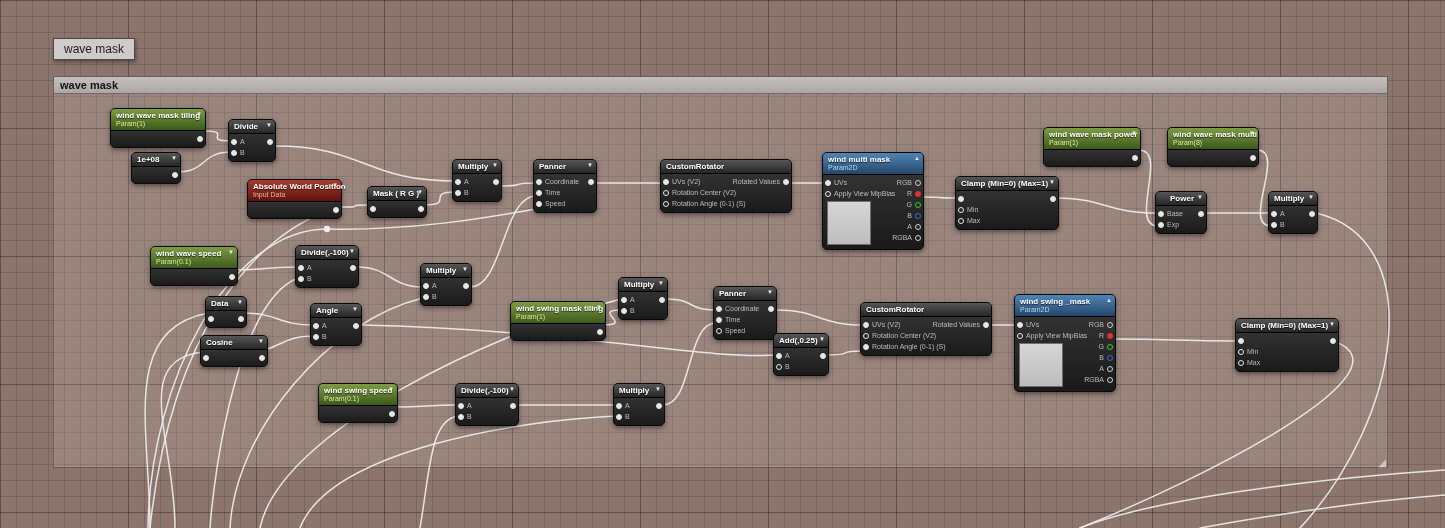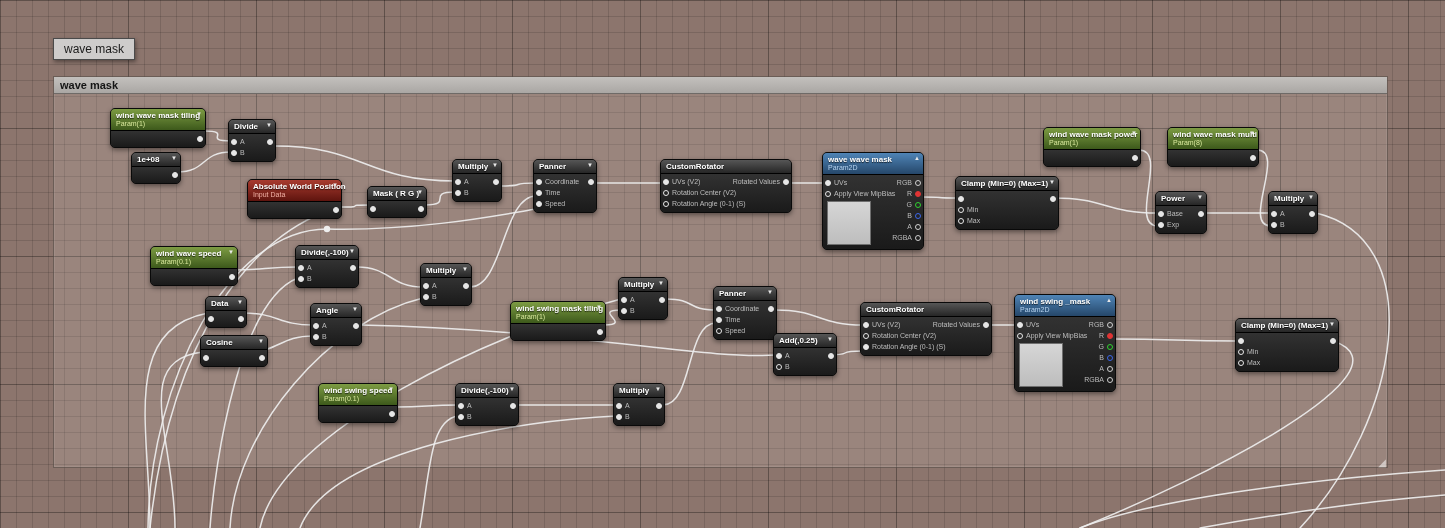--- a/index.html
+++ b/index.html
@@ -297,21 +297,21 @@
             <span class="pside left">
               <span class="pin" style="border-color: rgb(230, 230, 230);"></span>
               <span class="plabel">Rotation Angle (0-1) (S)</span>
             </span>
             <span class="pside right"></span>
           </div>
         </div>
       </div>
       <div class="node" style="left: 822px; top: 152px; width: 102px;">
         <div class="nhead hd-blue">
-          <div class="ntitle">wave wave mask</div>
+          <div class="ntitle">wind multi mask</div>
           <div class="nsub">Param2D</div>
           <span class="arrow">▲</span>
         </div>
         <div class="nbody" style="min-height: 74px;">
           <div class="prow">
             <span class="pside left">
               <span class="pin" style="border-color: rgb(230, 230, 230); background: rgb(230, 230, 230);"></span>
               <span class="plabel">UVs</span>
             </span>
             <span class="pside right">
@@ -413,21 +413,21 @@
         </div>
         <div class="nbody">
           <div class="prow">
             <span class="pside left"></span>
             <span class="pside right">
               <span class="pin" style="border-color: rgb(230, 230, 230); background: rgb(230, 230, 230);"></span>
             </span>
           </div>
         </div>
       </div>
-      <div class="node" style="left: 1155px; top: 191px; width: 52px;">
+      <div class="node" style="left: 1155px; top: 191px; width: 52px; text-align: right;">
         <div class="nhead hd-dark">
           <div class="ntitle">Power</div>
           <span class="arrow">▼</span>
         </div>
         <div class="nbody">
           <div class="prow">
             <span class="pside left">
               <span class="pin" style="border-color: rgb(230, 230, 230); background: rgb(230, 230, 230);"></span>
               <span class="plabel">Base</span>
             </span>
@@ -650,21 +650,21 @@
           </div>
           <div class="prow">
             <span class="pside left">
               <span class="pin" style="border-color: rgb(230, 230, 230);"></span>
               <span class="plabel">Speed</span>
             </span>
             <span class="pside right"></span>
           </div>
         </div>
       </div>
-      <div class="node" style="left: 773px; top: 333px; width: 64px;">
+      <div class="node" style="left: 773px; top: 333px; width: 56px;">
         <div class="nhead hd-dark">
           <div class="ntitle">Add(,0.25)</div>
           <span class="arrow">▼</span>
         </div>
         <div class="nbody">
           <div class="prow">
             <span class="pside left">
               <span class="pin" style="border-color: rgb(230, 230, 230); background: rgb(230, 230, 230);"></span>
               <span class="plabel">A</span>
             </span>

